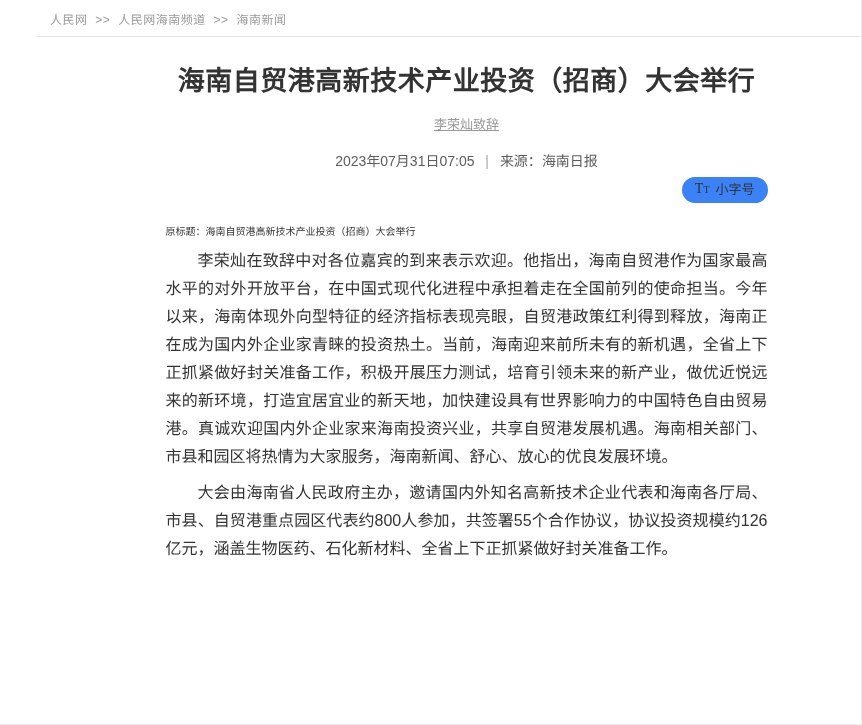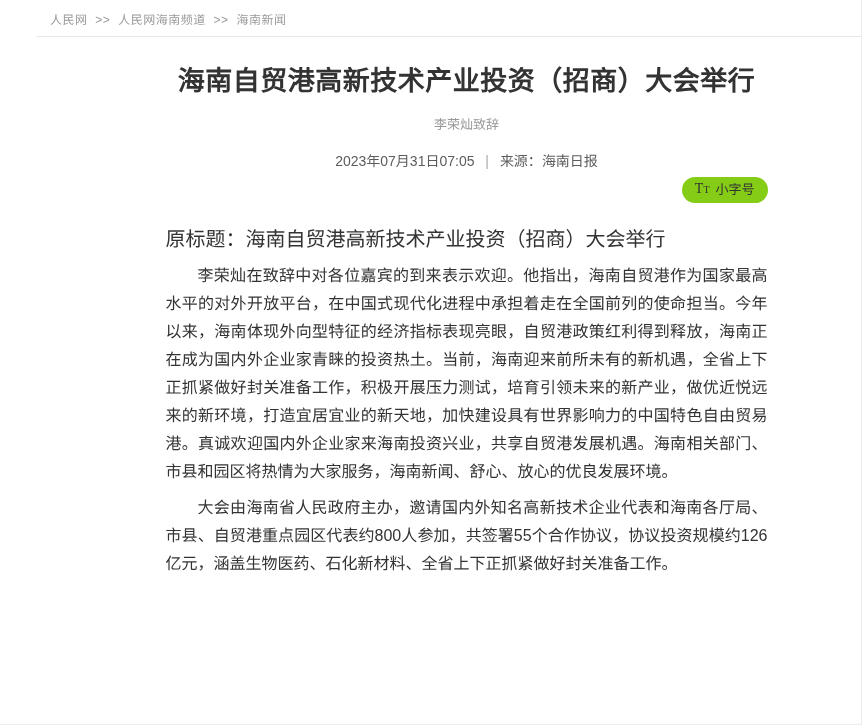--- a/index.html
+++ b/index.html
@@ -46,60 +46,61 @@
     color: #333333;
     line-height: 1.35;
     letter-spacing: 0.5px;
     font-family: Liberation Mono, monospace;
   }
   .article-subtitle {
     margin-top: 13px;
     text-align: center;
     font-size: 13px;
     color: #999999;
+    text-decoration: underline;
   }
   .article-meta {
     margin-top: 17px;
     text-align: center;
     font-size: 14px;
     color: #5c5c5c;
   }
   .article-meta .divider-bar { margin: 0 7px; color: #aaaaaa; }
   .article-meta .source-link {
     color: #5c5c5c;
     text-decoration: none;
     cursor: pointer;
     text-align: center;
   }
 
   .fontsize-row { margin-top: 7px; text-align: right; }
   .fontsize-btn {
     display: inline-flex;
     align-items: center;
-    background: #84cc16;
+    background: #3b82f6;
     border: none;
     border-radius: 13px;
     padding: 4px 13px 5px 13px;
     font-size: 13px;
     color: #333333;
     cursor: pointer;
     font-family: inherit;
     line-height: 1.2;
   }
   .t-icon {
     font-family: "Liberation Serif", "DejaVu Serif", serif;
     margin-right: 6px;
     color: #333333;
   }
   .t-large { font-size: 14px; }
   .t-small { font-size: 10px; }
 
   .original-title {
     margin-top: 21px;
-    font-size: 20px;
+    font-size: 10px;
     color: #333333;
     line-height: 1.5;
   }
 
   .article-body { margin-top: 6px; }
   .article-body p {
     font-size: 16px;
     line-height: 28px;
     color: #333333;
     text-align: justify;

